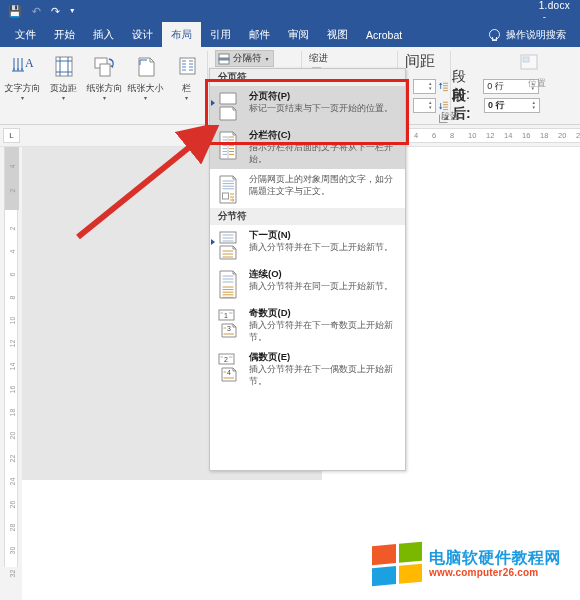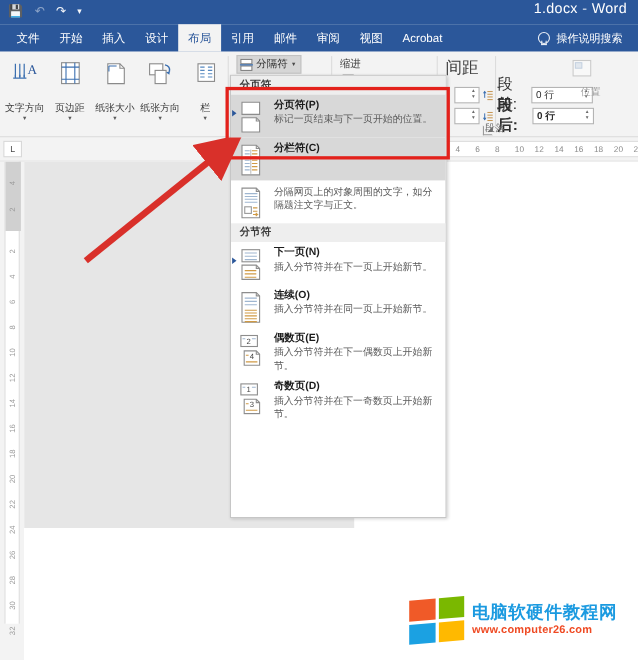--- a/index.html
+++ b/index.html
@@ -15,21 +15,21 @@
   .titlebar {
     position: absolute; left: 0; top: 0; width: 580px; height: 22px;
     background: #2b579a; color: #ffffff;
   }
   .qat { position: absolute; left: 8px; top: 0; height: 22px; display: flex; align-items: center; gap: 10px; }
   .qat .qi { font-size: 11px; color: #ffffff; line-height: 1; opacity: .95; }
   .qat .qi.dim { opacity: .45; }
   .qat .qi.tiny { font-size: 8px; }
   .doctitle {
     position: absolute; right: 10px; top: 0; height: 22px;
-    display: flex; align-items: flex-start; font-size: 13px; color: #ffffff; letter-spacing: .3px;
+    display: flex; align-items: flex-start; font-size: 10px; color: #ffffff; letter-spacing: .3px; flex-direction: column;
   }
   .doctitle .sep { margin: 0 4px; opacity: .8; }
 
   
   .tabstrip {
     position: absolute; left: 0; top: 22px; width: 580px; height: 25px;
     background: #2b579a;
   }
   .tabs { position: absolute; left: 6px; top: 0; height: 25px; display: flex; align-items: stretch; }
   .tab {
@@ -65,21 +65,21 @@
   .gsep { position: absolute; top: 4px; width: 1px; height: 64px; background: #dcdcdc; }
 
   
   #g-pagesetup { left: 0; width: 208px; }
   .bigbtns { position: absolute; left: 2px; top: 3px; display: flex; }
   .bigbtn {
     width: 41px; display: flex; flex-direction: column; align-items: center;
     cursor: default; padding-top: 2px;
   }
   .bigbtn .ic { height: 30px; display: flex; align-items: center; justify-content: center; }
-  .bigbtn .lb { font-size: 9px; color: #3b3b3b; margin-top: 10px; white-space: nowrap; }
+  .bigbtn .lb { font-size: 9px; color: #3b3b3b; margin-top: 0; white-space: nowrap; }
   .bigbtn .car { font-size: 6px; color: #5a5a5a; line-height: 6px; margin-top: 0px; }
 
   
   #g-para { left: 209px; width: 242px; }
   .breaksbtn {
     position: absolute; left: 6px; top: 3px; height: 17px;
     display: flex; align-items: center; gap: 3px;
     background: #d6d6d6; border: 1px solid #c2c2c2; padding: 0 4px 0 2px;
     font-size: 9.5px; color: #2f2f2f;
   }
@@ -292,43 +292,43 @@
                   <line x1="4" y1="17" x2="20" y2="17"></line>
               </g>
             </svg>
           </span>
           <span class="lb">页边距</span>
           <span class="car">▾</span>
         </div>
 
         <div class="bigbtn">
           <span class="ic">
+            <svg width="26" height="24" viewBox="0 0 26 24">
+              <rect x="3" y="3" width="12" height="10" fill="#fff" stroke="#8a8a8a" stroke-width="1"></rect>
+              <rect x="8" y="9" width="10" height="12" fill="#fff" stroke="#8a8a8a" stroke-width="1"></rect>
+              <path d="M17 4 q5 1 4 6" stroke="#3b6fb0" stroke-width="1.3" fill="none"></path>
+              <path d="M18 11 l3.5 -1.5 l-0.5 3.5 z" fill="#3b6fb0"></path>
+            </svg>
+          </span>
+          <span class="lb">纸张方向</span>
+          <span class="car">▾</span>
+        </div>
+
+        <div class="bigbtn">
+          <span class="ic">
             <svg width="24" height="24" viewBox="0 0 24 24">
               <path d="M5 3 h11 l4 4 v14 h-15 z" fill="#fff" stroke="#8a8a8a" stroke-width="1"></path>
               <path d="M16 3 v4 h4" fill="none" stroke="#8a8a8a" stroke-width="1"></path>
               <g stroke="#3b6fb0" stroke-width="1" fill="none">
                 <line x1="6" y1="5" x2="13" y2="5"></line>
                   <line x1="6" y1="5" x2="6" y2="10"></line>
               </g>
             </svg>
           </span>
           <span class="lb">纸张大小</span>
-          <span class="car">▾</span>
-        </div>
-
-        <div class="bigbtn">
-          <span class="ic">
-            <svg width="26" height="24" viewBox="0 0 26 24">
-              <rect x="3" y="3" width="12" height="10" fill="#fff" stroke="#8a8a8a" stroke-width="1"></rect>
-              <rect x="8" y="9" width="10" height="12" fill="#fff" stroke="#8a8a8a" stroke-width="1"></rect>
-              <path d="M17 4 q5 1 4 6" stroke="#3b6fb0" stroke-width="1.3" fill="none"></path>
-              <path d="M18 11 l3.5 -1.5 l-0.5 3.5 z" fill="#3b6fb0"></path>
-            </svg>
-          </span>
-          <span class="lb">纸张方向</span>
           <span class="car">▾</span>
         </div>
 
         <div class="bigbtn">
           <span class="ic">
             <svg width="22" height="24" viewBox="0 0 22 24">
               <rect x="4" y="3" width="15" height="16" fill="#fff" stroke="#8a8a8a" stroke-width="1"></rect>
               <g stroke="#5588c0" stroke-width="1">
                 <line x1="6" y1="6" x2="10" y2="6"></line>
                   <line x1="13" y1="6" x2="17" y2="6"></line>
@@ -523,20 +523,21 @@
             <line x1="13" y1="18.6" x2="18" y2="18.6" stroke="#d09a45" stroke-width="1"></line>
             <line x1="6.5" y1="21.5" x2="11" y2="21.5" stroke="#9fb6d0" stroke-width="1"></line>
             <line x1="13" y1="21.5" x2="18" y2="21.5" stroke="#d09a45" stroke-width="1"></line>
             <line x1="6.5" y1="24.4" x2="11" y2="24.4" stroke="#9fb6d0" stroke-width="1"></line>
             <line x1="13" y1="24.4" x2="18" y2="24.4" stroke="#d09a45" stroke-width="1"></line>
             <line x1="12" y1="6" x2="12" y2="28" stroke="#b0b0b0" stroke-width=".8"></line>
           </svg>
         </div>
         <div class="mtxt">
           <div class="mtitle">分栏符(C)</div>
+          <div class="mdesc">指示分栏符后面的文字将从下一栏开始。</div>
         </div>
       </div>
       <div class="mitem">
         <div class="mico">
           <svg width="26" height="30" viewBox="0 0 26 30">
             <path d="M4 2 h13 l3 3 v24 h-16 z" fill="#fff" stroke="#8d8d8d" stroke-width="1"></path>
             <path d="M17 2 v3 h3" fill="none" stroke="#8d8d8d" stroke-width="1"></path>
             <line x1="6.5" y1="7" x2="18" y2="7" stroke="#9fb6d0" stroke-width="1"></line>
             <line x1="6.5" y1="9.6" x2="18" y2="9.6" stroke="#9fb6d0" stroke-width="1"></line>
             <line x1="6.5" y1="12.2" x2="18" y2="12.2" stroke="#9fb6d0" stroke-width="1"></line>
@@ -590,54 +591,54 @@
         </div>
         <div class="mtxt">
           <div class="mtitle">连续(O)</div>
           <div class="mdesc">插入分节符并在同一页上开始新节。</div>
         </div>
       </div>
       <div class="mitem">
         <div class="mico">
           <svg width="26" height="30" viewBox="0 0 26 30">
             <rect x="3" y="2" width="15" height="10" fill="#fff" stroke="#8d8d8d" stroke-width="1"></rect>
+            <text x="10" y="9.5" font-size="7" fill="#444" text-anchor="middle" font-family="Liberation Sans, sans-serif">1</text>
+            <line x1="4.5" y1="5" x2="7" y2="5" stroke="#9fb6d0" stroke-width="1"></line>
+            <line x1="13" y1="5" x2="16.5" y2="5" stroke="#9fb6d0" stroke-width="1"></line>
+            <path d="M6 16 h11 l3 3 v10 h-14 z" fill="#fff" stroke="#8d8d8d" stroke-width="1"></path>
+            <path d="M17 16 v3 h3" fill="none" stroke="#8d8d8d" stroke-width="1"></path>
+            <text x="13" y="23" font-size="7" fill="#444" text-anchor="middle" font-family="Liberation Sans, sans-serif">3</text>
+            <line x1="7.5" y1="20" x2="10" y2="20" stroke="#d09a45" stroke-width="1"></line>
+            <line x1="7.5" y1="26" x2="18" y2="26" stroke="#d09a45" stroke-width="1"></line>
+          </svg>
+        </div>
+        <div class="mtxt">
+          <div class="mtitle">奇数页(D)</div>
+          <div class="mdesc">插入分节符并在下一奇数页上开始新节。</div>
+        </div>
+      </div>
+      <div class="mitem">
+        <div class="mico">
+          <svg width="26" height="30" viewBox="0 0 26 30">
+            <rect x="3" y="2" width="15" height="10" fill="#fff" stroke="#8d8d8d" stroke-width="1"></rect>
             <text x="10" y="9.5" font-size="7" fill="#444" text-anchor="middle" font-family="Liberation Sans, sans-serif">2</text>
             <line x1="4.5" y1="5" x2="7" y2="5" stroke="#9fb6d0" stroke-width="1"></line>
             <line x1="13" y1="5" x2="16.5" y2="5" stroke="#9fb6d0" stroke-width="1"></line>
             <path d="M6 16 h11 l3 3 v10 h-14 z" fill="#fff" stroke="#8d8d8d" stroke-width="1"></path>
             <path d="M17 16 v3 h3" fill="none" stroke="#8d8d8d" stroke-width="1"></path>
             <text x="13" y="23" font-size="7" fill="#444" text-anchor="middle" font-family="Liberation Sans, sans-serif">4</text>
             <line x1="7.5" y1="20" x2="10" y2="20" stroke="#d09a45" stroke-width="1"></line>
             <line x1="7.5" y1="26" x2="18" y2="26" stroke="#d09a45" stroke-width="1"></line>
           </svg>
         </div>
         <div class="mtxt">
           <div class="mtitle">偶数页(E)</div>
           <div class="mdesc">插入分节符并在下一偶数页上开始新节。</div>
         </div>
       </div>
-      <div class="mitem">
-        <div class="mico">
-          <svg width="26" height="30" viewBox="0 0 26 30">
-            <rect x="3" y="2" width="15" height="10" fill="#fff" stroke="#8d8d8d" stroke-width="1"></rect>
-            <text x="10" y="9.5" font-size="7" fill="#444" text-anchor="middle" font-family="Liberation Sans, sans-serif">1</text>
-            <line x1="4.5" y1="5" x2="7" y2="5" stroke="#9fb6d0" stroke-width="1"></line>
-            <line x1="13" y1="5" x2="16.5" y2="5" stroke="#9fb6d0" stroke-width="1"></line>
-            <path d="M6 16 h11 l3 3 v10 h-14 z" fill="#fff" stroke="#8d8d8d" stroke-width="1"></path>
-            <path d="M17 16 v3 h3" fill="none" stroke="#8d8d8d" stroke-width="1"></path>
-            <text x="13" y="23" font-size="7" fill="#444" text-anchor="middle" font-family="Liberation Sans, sans-serif">3</text>
-            <line x1="7.5" y1="20" x2="10" y2="20" stroke="#d09a45" stroke-width="1"></line>
-            <line x1="7.5" y1="26" x2="18" y2="26" stroke="#d09a45" stroke-width="1"></line>
-          </svg>
-        </div>
-        <div class="mtxt">
-          <div class="mtitle">奇数页(D)</div>
-          <div class="mdesc">插入分节符并在下一奇数页上开始新节。</div>
-        </div>
-      </div>
     </div>
 
   <div class="redbox"></div>
   <svg class="redarrow" viewBox="0 0 180 120">
     <defs>
       <marker id="ah" markerWidth="7" markerHeight="7" refX="3" refY="3.5" orient="auto">
         <path d="M0 0 L7 3.5 L0 7 z" fill="#d9302a"></path>
       </marker>
     </defs>
     <line x1="18" y1="112" x2="142" y2="12" stroke="#d9302a" stroke-width="6" marker-end="url(#ah)"></line>

